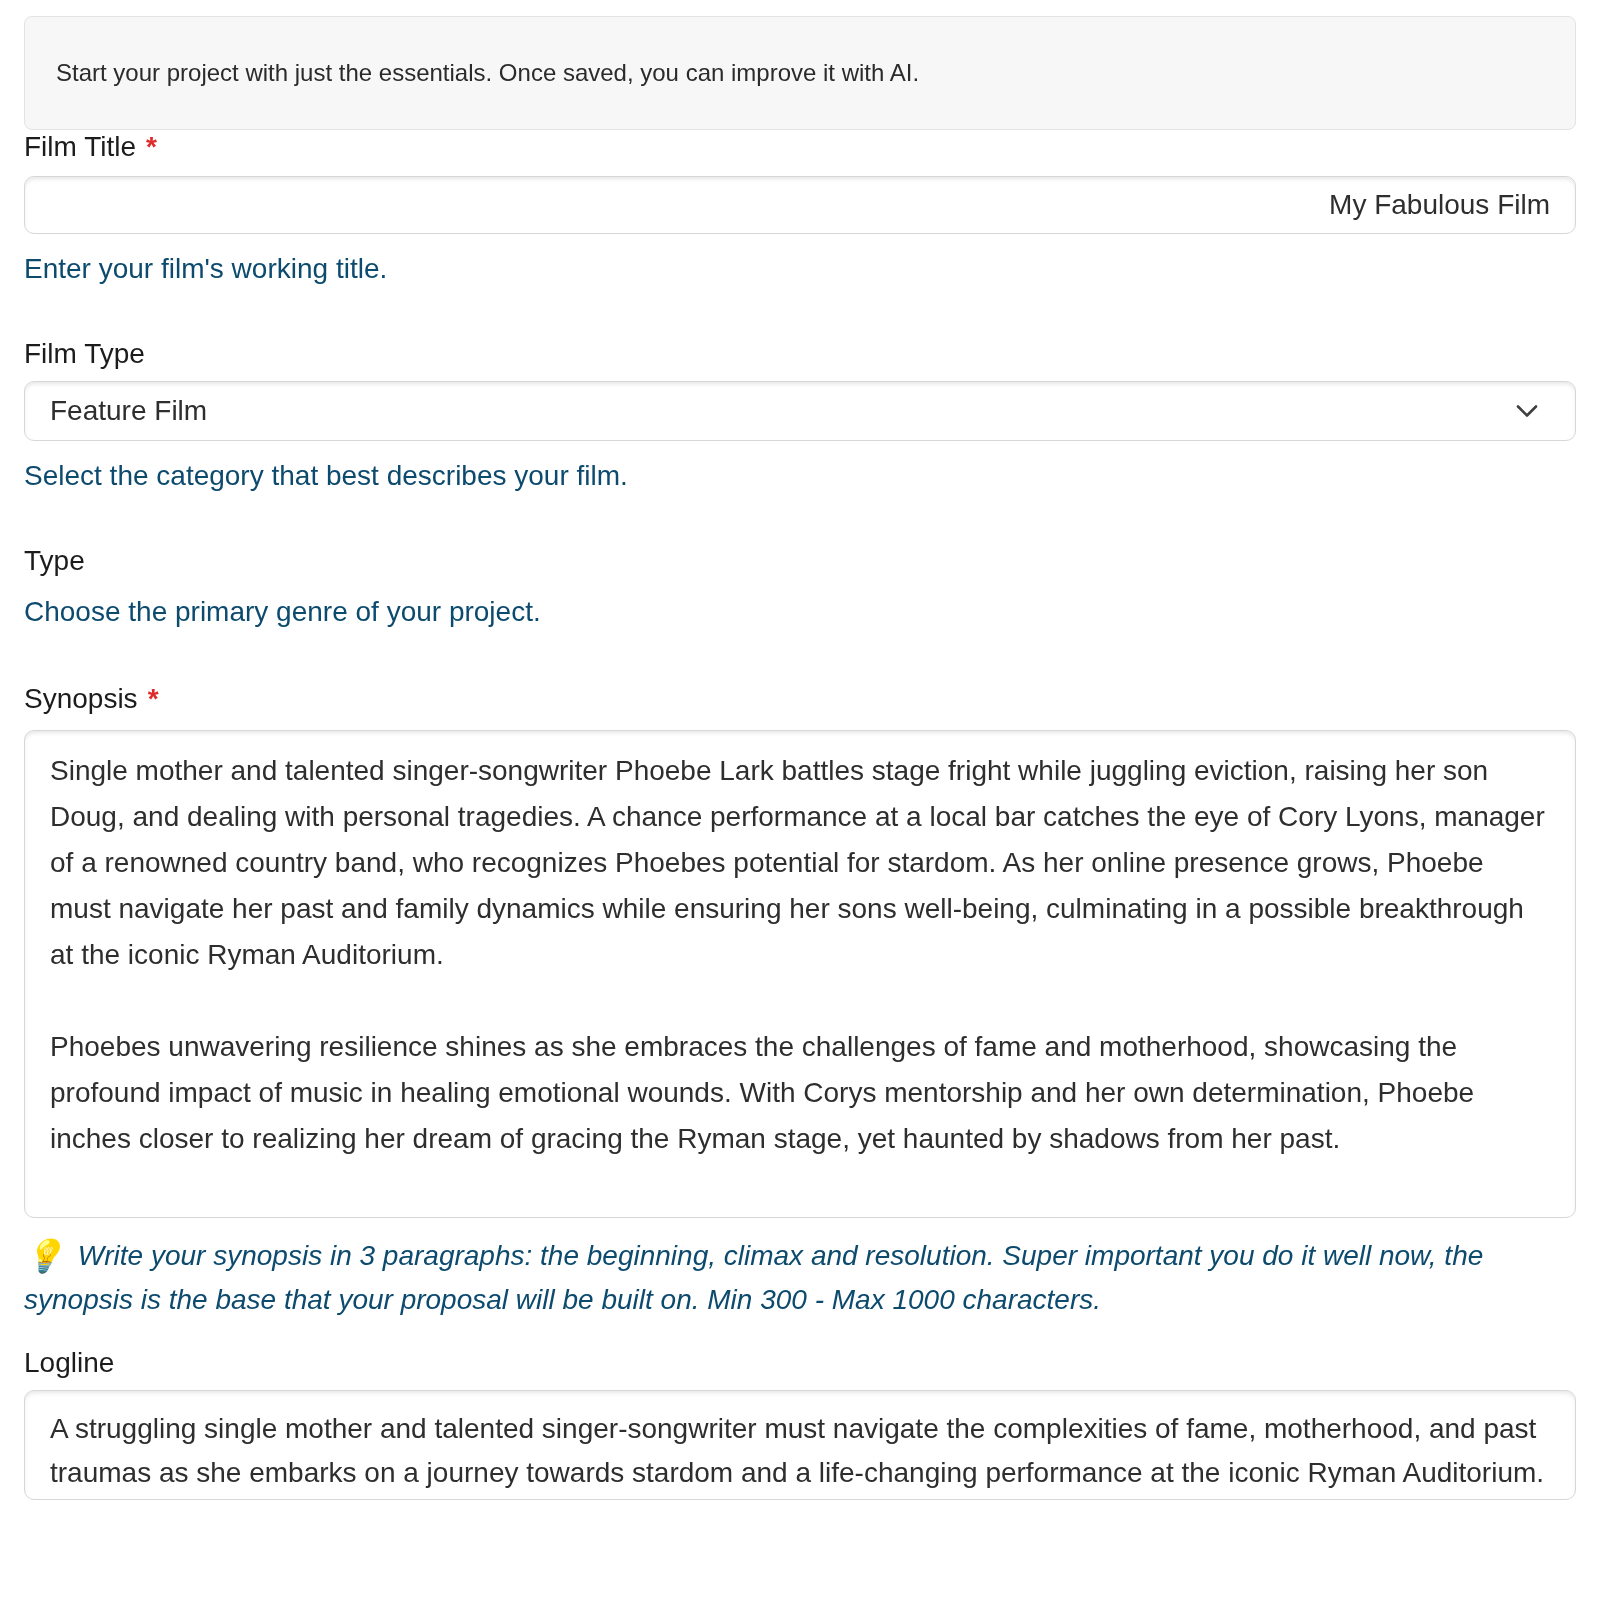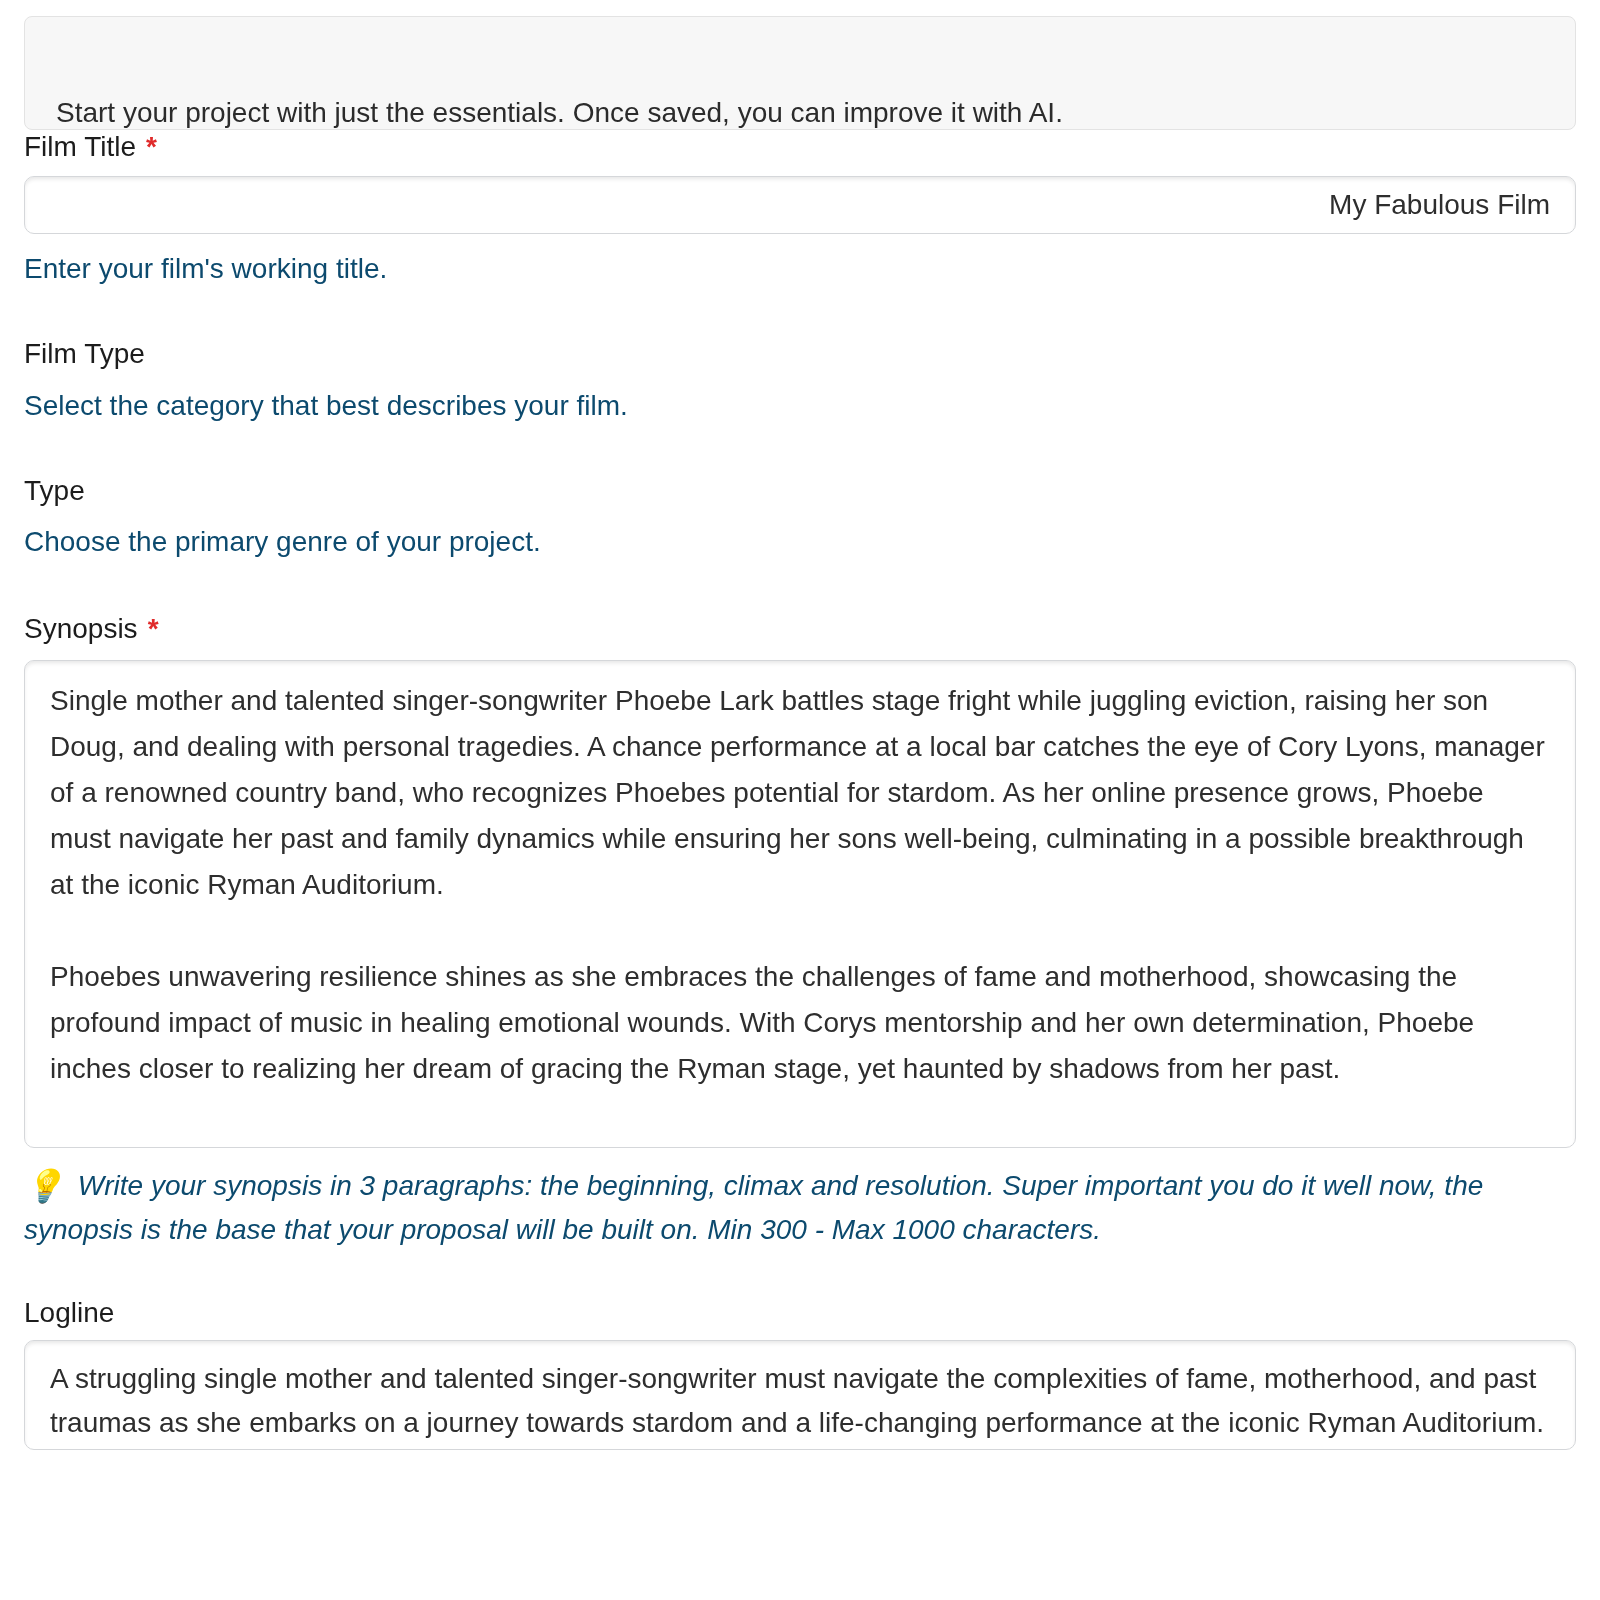--- a/index.html
+++ b/index.html
@@ -14,23 +14,23 @@
   .page { padding: 0 24px; }
 
   .banner {
     margin: 16px 0 0 0;
     height: 114px;
     box-sizing: border-box;
     background: #f7f7f7;
     border: 1px solid #e3e3e3;
     border-radius: 8px;
     display: flex;
-    align-items: flex-end;
+    align-items: center;
     padding: 0 31px;
-    font-size: 28px;
+    font-size: 24px;
     color: #2b2b2b;
   }
 
   .field-label {
     font-size: 28px;
     line-height: 34px;
     color: #1c1c1c;
     font-weight: 400;
   }
   .req {
@@ -93,41 +93,47 @@
 
   
   .mt-label-1 { }
   .mt-input   { margin-top: 12px; text-align: right; }
   .mt-helper  { margin-top: 13px; }
   .mt-label   { margin-top: 46px; }
   .mt-select  { margin-top: 10px; }
   .mt-label-syn { margin-top: 48px; }
   .mt-ta      { margin-top: 14px; }
   .mt-helper-tight { margin-top: 16px; font-style: italic; }
-  .mt-label-log { margin-top: 44px; }
+  .mt-label-log { margin-top: 24px; }
 </style>
 </head>
 <body>
 
 <div class="page">
 
   <div class="banner">
     <span>Start your project with just the essentials. Once saved, you can improve it with AI.</span>
   </div>
 
   
   <div class="field-label mt-label-1">
     <span>Film Title</span><span class="req">*</span>
   </div>
   <input class="text-input mt-input" type="text" value="My Fabulous Film" style="">
   <div class="helper mt-helper">Enter your film's working title.</div>
 
   
   <div class="field-label mt-label">
     <span>Film Type</span>
+  </div>
+  <div class="select mt-select">
+    <span>Feature Film</span>
+    <svg class="chevron" width="26" height="26" viewBox="0 0 26 26" fill="none">
+      <path d="M4 8.5 L13 17.5 L22 8.5" stroke="#3f3f3f" stroke-width="2.6" stroke-linecap="round" stroke-linejoin="round"></path>
+    </svg>
   </div>
   <div class="helper mt-helper">Select the category that best describes your film.</div>
 
   
   <div class="field-label mt-label">
     <span>Type</span>
   </div>
   <div class="helper mt-helper" style="margin-top:12px">Choose the primary genre of your project.</div>
 
   

